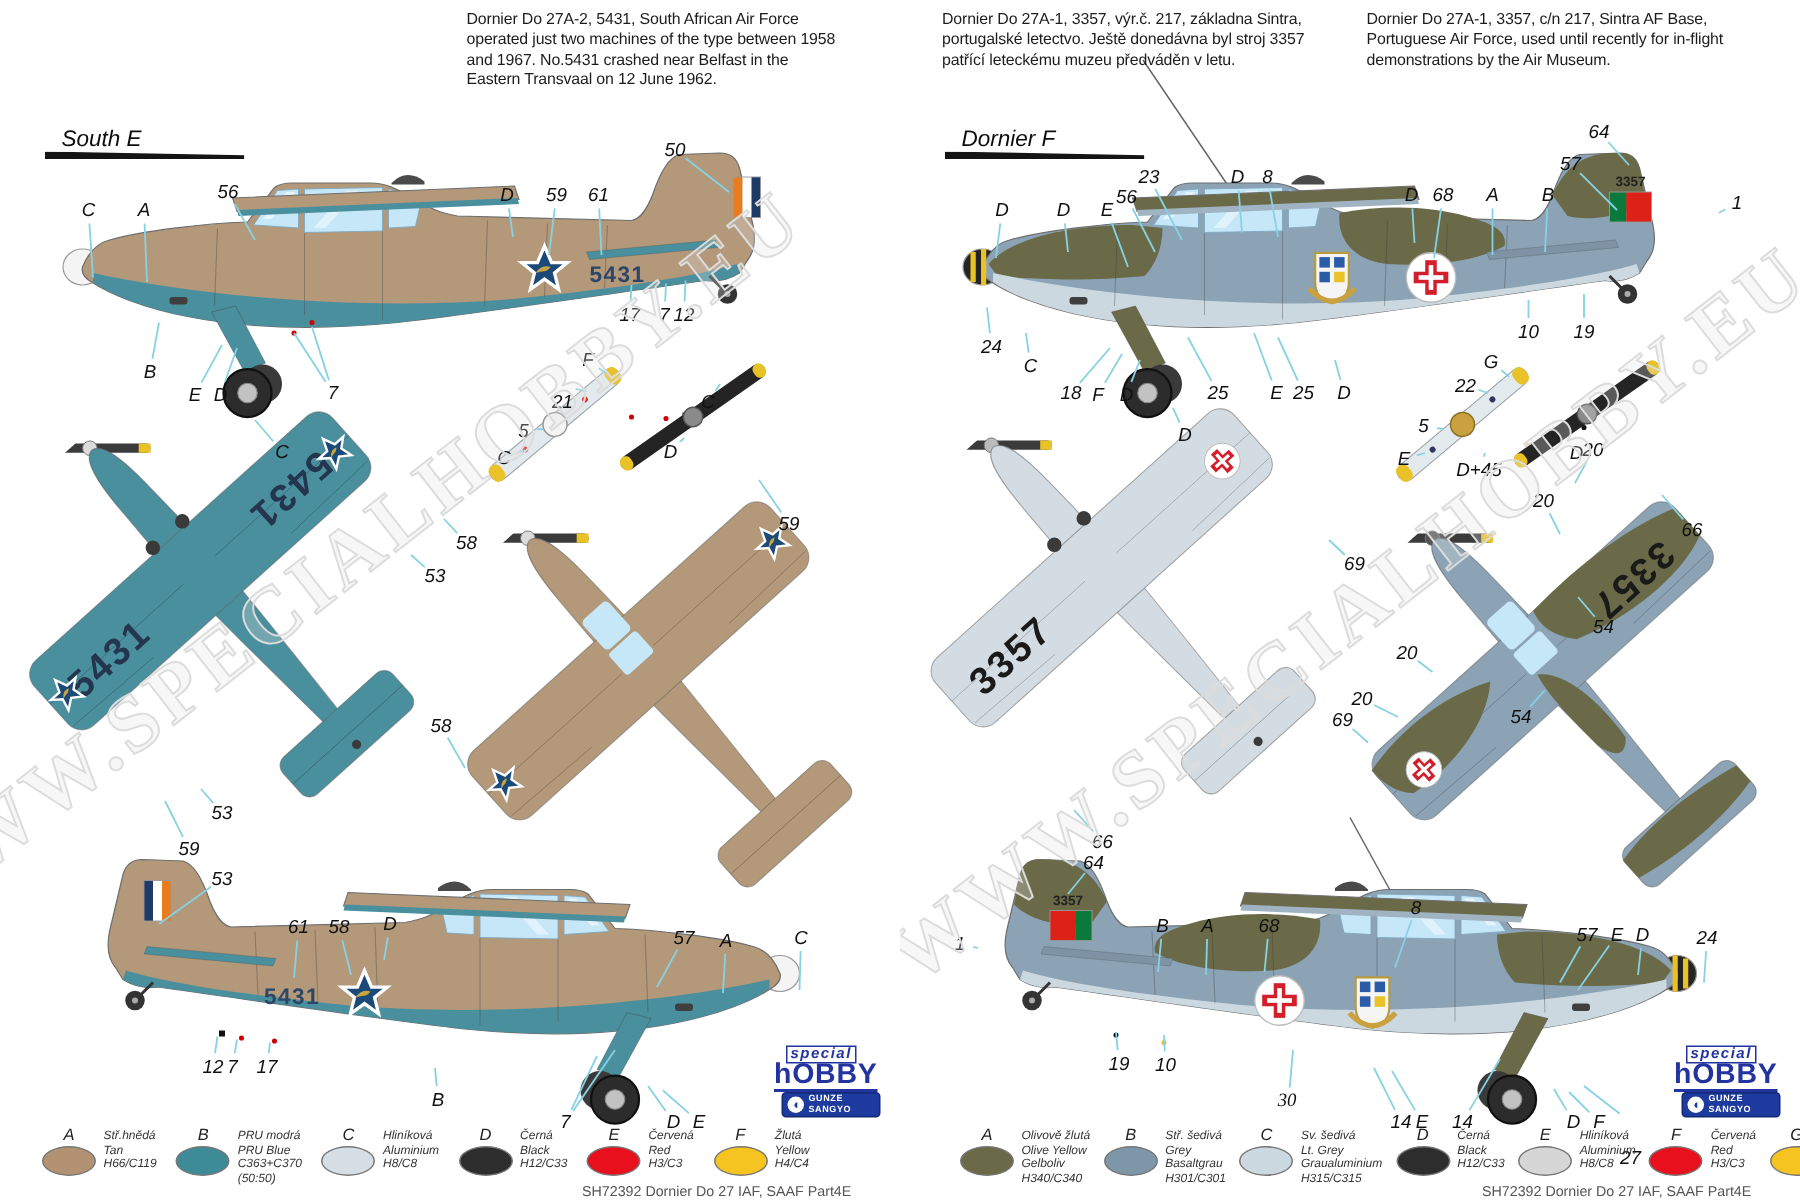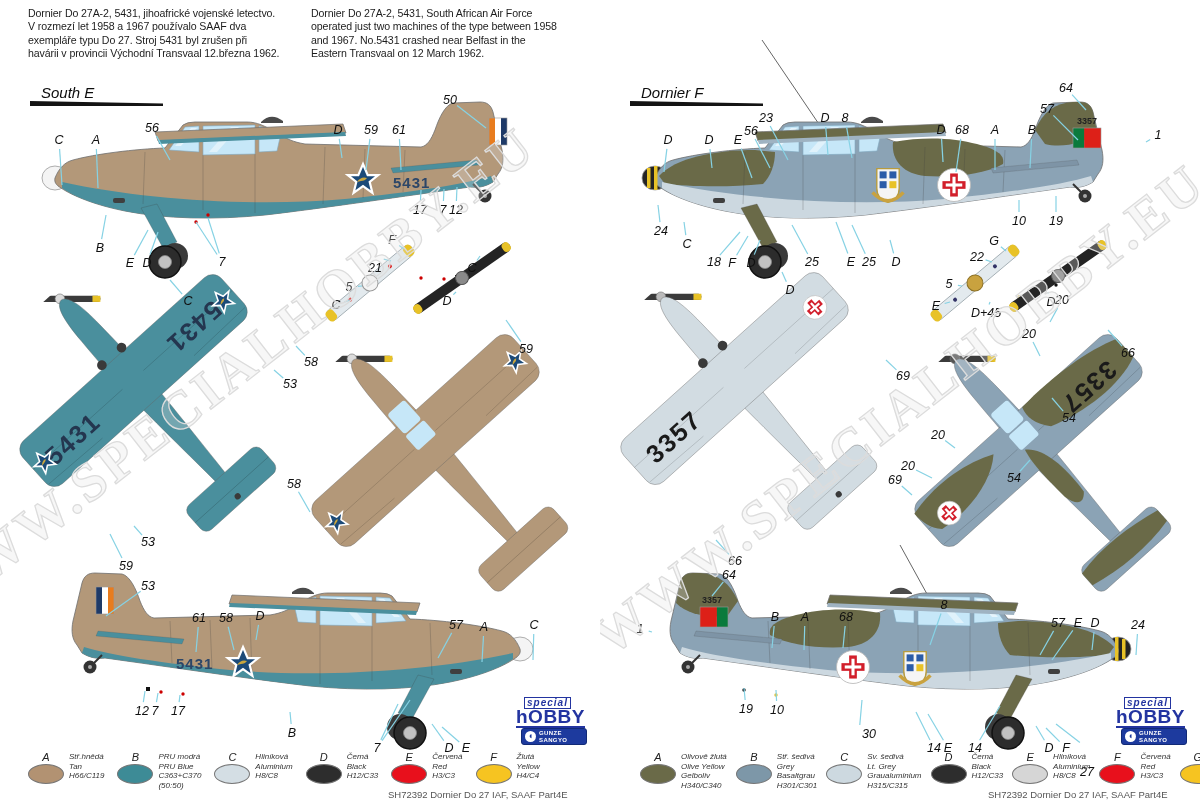--- a/index.html
+++ b/index.html
@@ -145,28 +145,24 @@
   <g id="finflashE">
     <rect x="0" y="0" width="6" height="27" fill="#e87c1e"></rect>
     <rect x="6" y="0" width="6" height="27" fill="#ffffff"></rect>
     <rect x="12" y="0" width="6" height="27" fill="#1e3a68"></rect>
     <rect x="0" y="0" width="18" height="27" fill="none" stroke="#999" stroke-width="0.6"></rect>
   </g>
 </defs>
 </svg>
 
 <div class="page" id="page-left">
-  <div class="desc cz">Dornier Do 27A-2, 5431, jihoafrické vojenské letectvo.
-V rozmezí let 1958 a 1967 používalo SAAF dva
-exempláře typu Do 27. Stroj 5431 byl zrušen při
-havárii v provincii Východní Transvaal 12.března 1962.</div>
   <div class="desc en">Dornier Do 27A-2, 5431, South African Air Force
 operated just two machines of the type between 1958
 and 1967. No.5431 crashed near Belfast in the
-Eastern Transvaal on 12 March 1962.</div>
+Eastern Transvaal on 12 June 1962.</div>
   <div class="scheme-label">South E</div>
   <div class="scheme-underline"></div>
 
   <svg class="artwork" width="600" height="800" viewBox="0 0 600 800">
 
     <g transform="translate(25,92)">
       <use href="#prof" width="500" height="215" class="pE"></use>
       <g transform="translate(464,26)">
           <use href="#finflashE"></use>
         </g>
@@ -366,20 +362,26 @@
           <span class="li-letter">F</span>
           <span class="li-swatch" style="background: rgb(246, 196, 33);"></span>
         </div>
         <span class="li-lines">Žlutá<br>Yellow<br>H4/C4</span>
       </div>
     </div>
   <div class="footer">SH72392  Dornier Do 27 IAF, SAAF  Part4E</div>
 </div>
 
 <div class="page" id="page-right">
+  <div class="desc cz">Dornier Do 27A-1, 3357, výr.č. 217, základna Sintra,
+portugalské letectvo. Ještě donedávna byl stroj 3357
+patřící leteckému muzeu předváděn v letu.</div>
+  <div class="desc en">Dornier Do 27A-1, 3357, c/n 217, Sintra AF Base,
+Portuguese Air Force, used until recently for in-flight
+demonstrations by the Air Museum.</div>
   <div class="scheme-label">Dornier F</div>
   <div class="scheme-underline"></div>
 
   <svg class="artwork" width="600" height="800" viewBox="0 0 600 800">
 
     <path d="M162,40 L250,170 M238,172 L252,128" stroke="#666" stroke-width="1" fill="none"></path>
     <path d="M300,545 L338,614" stroke="#666" stroke-width="1" fill="none"></path>
 
     <g transform="translate(25,92)">
       <use href="#prof" width="500" height="215" class="pF"></use>
@@ -552,21 +554,21 @@
       <span class="callout" style="left: 175px; top: 617px;">B</span>
       <span class="callout" style="left: 205px; top: 617px;">A</span>
       <span class="callout" style="left: 246px; top: 617px;">68</span>
       <span class="callout" style="left: 344px; top: 605px;">8</span>
       <span class="callout" style="left: 458px; top: 623px;">57</span>
       <span class="callout" style="left: 478px; top: 623px;">E</span>
       <span class="callout" style="left: 495px; top: 623px;">D</span>
       <span class="callout" style="left: 538px; top: 625px;">24</span>
       <span class="callout" style="left: 146px; top: 709px;">19</span>
       <span class="callout" style="left: 177px; top: 710px;">10</span>
-      <span class="callout" style="left: 269px; top: 734px;">30</span>
+      <span class="callout" style="left: 258px; top: 734px; font-family: Liberation Serif, serif;">30</span>
       <span class="callout" style="left: 334px; top: 748px;">14</span>
       <span class="callout" style="left: 348px; top: 748px;">E</span>
       <span class="callout" style="left: 375px; top: 748px;">14</span>
       <span class="callout" style="left: 449px; top: 748px;">D</span>
       <span class="callout" style="left: 466px; top: 748px;">F</span>
       <span class="callout" style="left: 487px; top: 772px;">27</span>
     </div>
 
   <div class="watermark" style="left:0px;top:612px">WWW.SPECIALHOBBY.EU</div>
 

